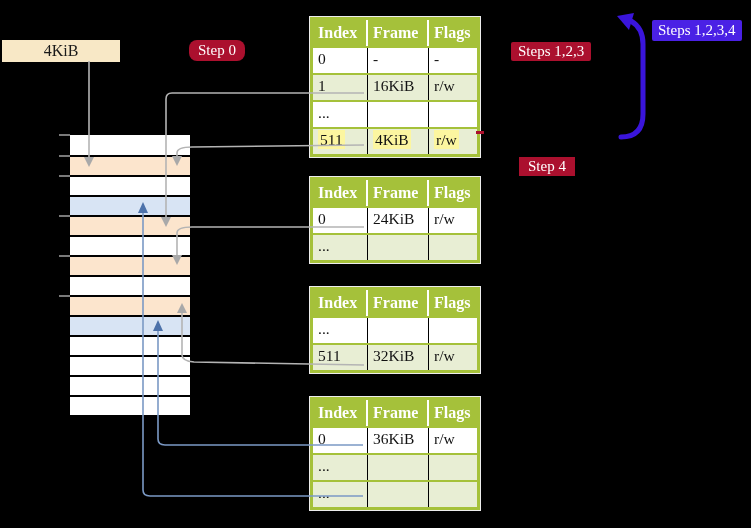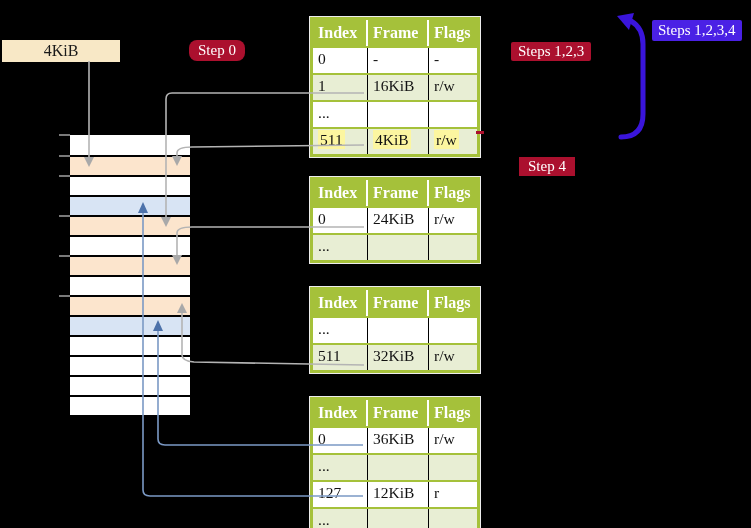--- a/index.html
+++ b/index.html
@@ -156,25 +156,20 @@
       <div class="trow body plain">
         <div class="tcell">0</div>
         <div class="tcell">36KiB</div>
         <div class="tcell">r/w</div>
       </div>
       <div class="trow body shade">
         <div class="tcell">...</div>
         <div class="tcell"></div>
         <div class="tcell"></div>
       </div>
-      <div class="trow body plain">
-        <div class="tcell">127</div>
-        <div class="tcell">12KiB</div>
-        <div class="tcell">r</div>
-      </div>
       <div class="trow body shade">
         <div class="tcell">...</div>
         <div class="tcell"></div>
         <div class="tcell"></div>
       </div>
     </div>
 
   <svg id="overlay" width="751" height="528" viewBox="0 0 751 528">
 
     <path class="gline" d="M89 61 V158"></path>

